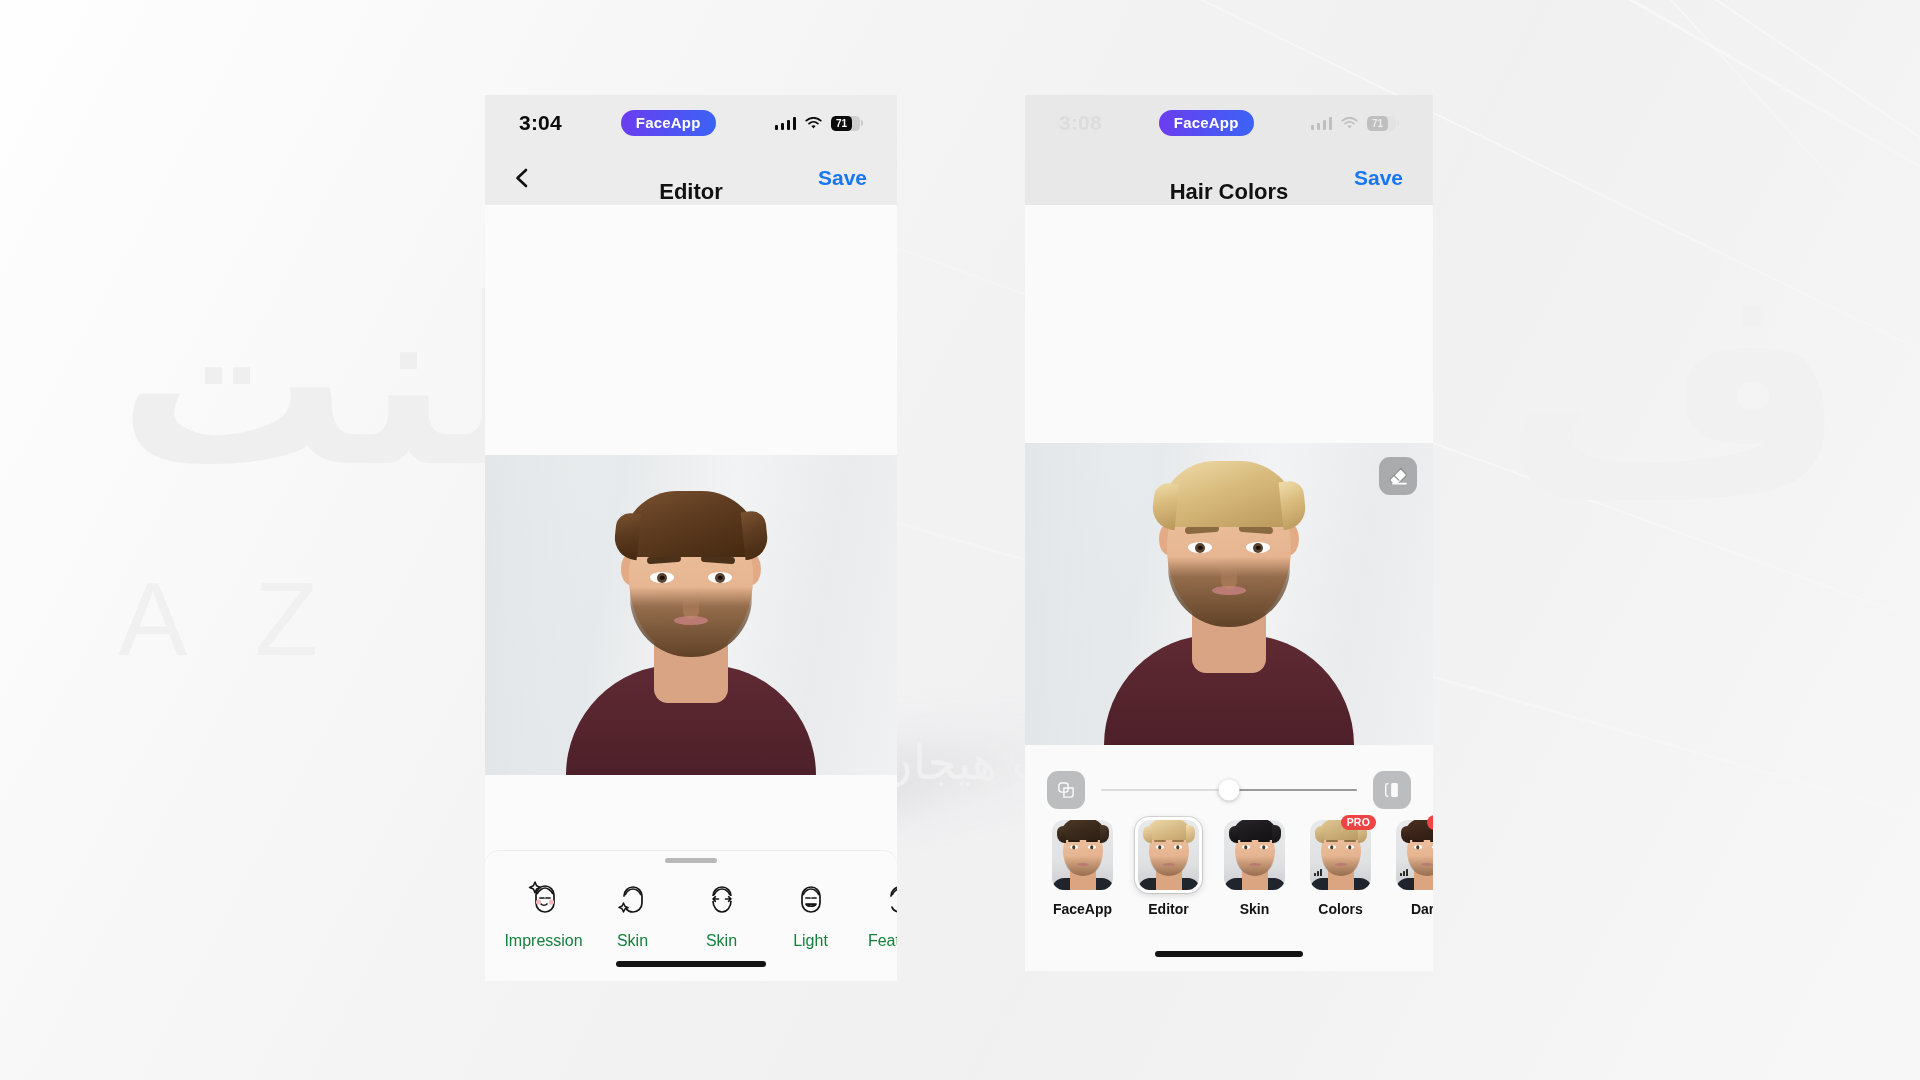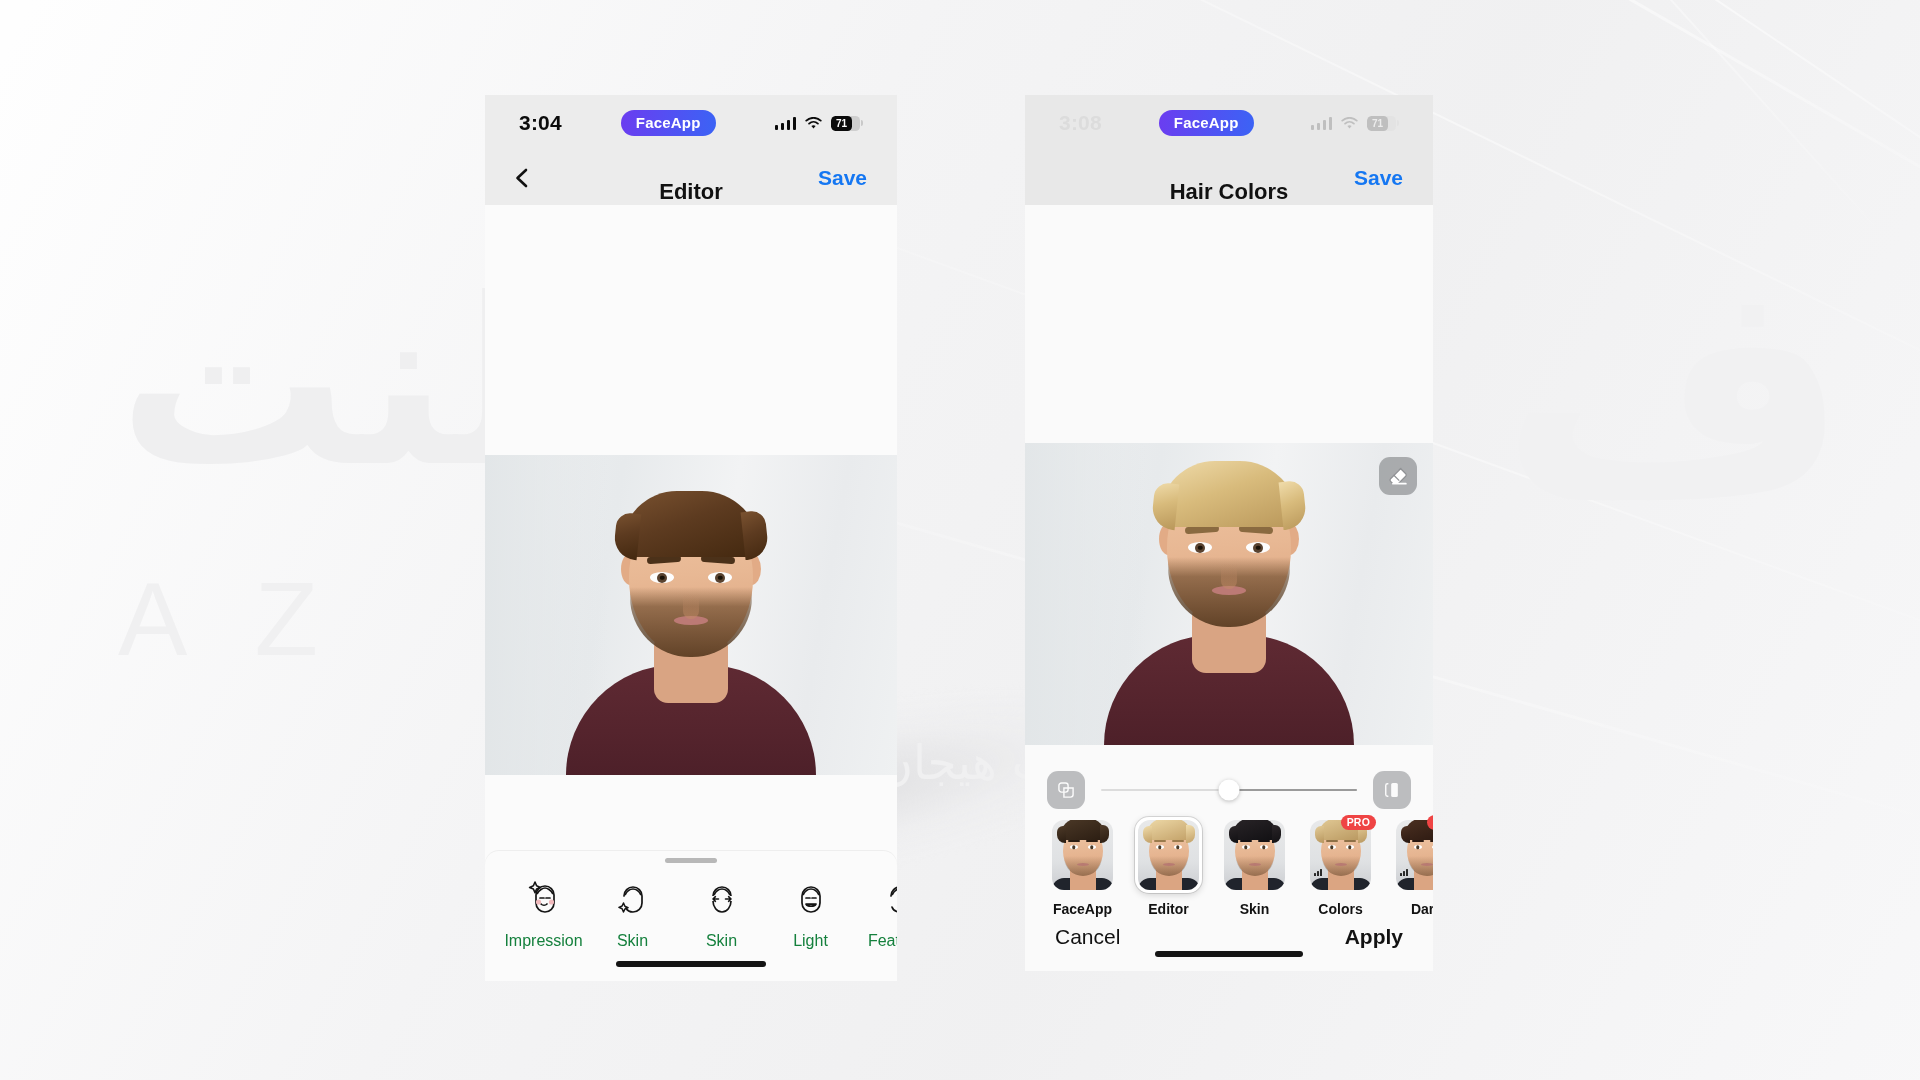--- a/index.html
+++ b/index.html
@@ -627,23 +627,19 @@
                     <i></i>
                     <i></i>
                   </div>
               </div>
             </div>
             <div class="name">Dark</div>
           </div>
 
         </div>
 
-        <div class="action-row">
-          <span>Cancel</span>
-          <span class="apply">Apply</span>
-        </div>
 
         <div class="home-indicator"></div>
       </div>
     </div>
   </div>
 
 </div>
 
 </body></html>

